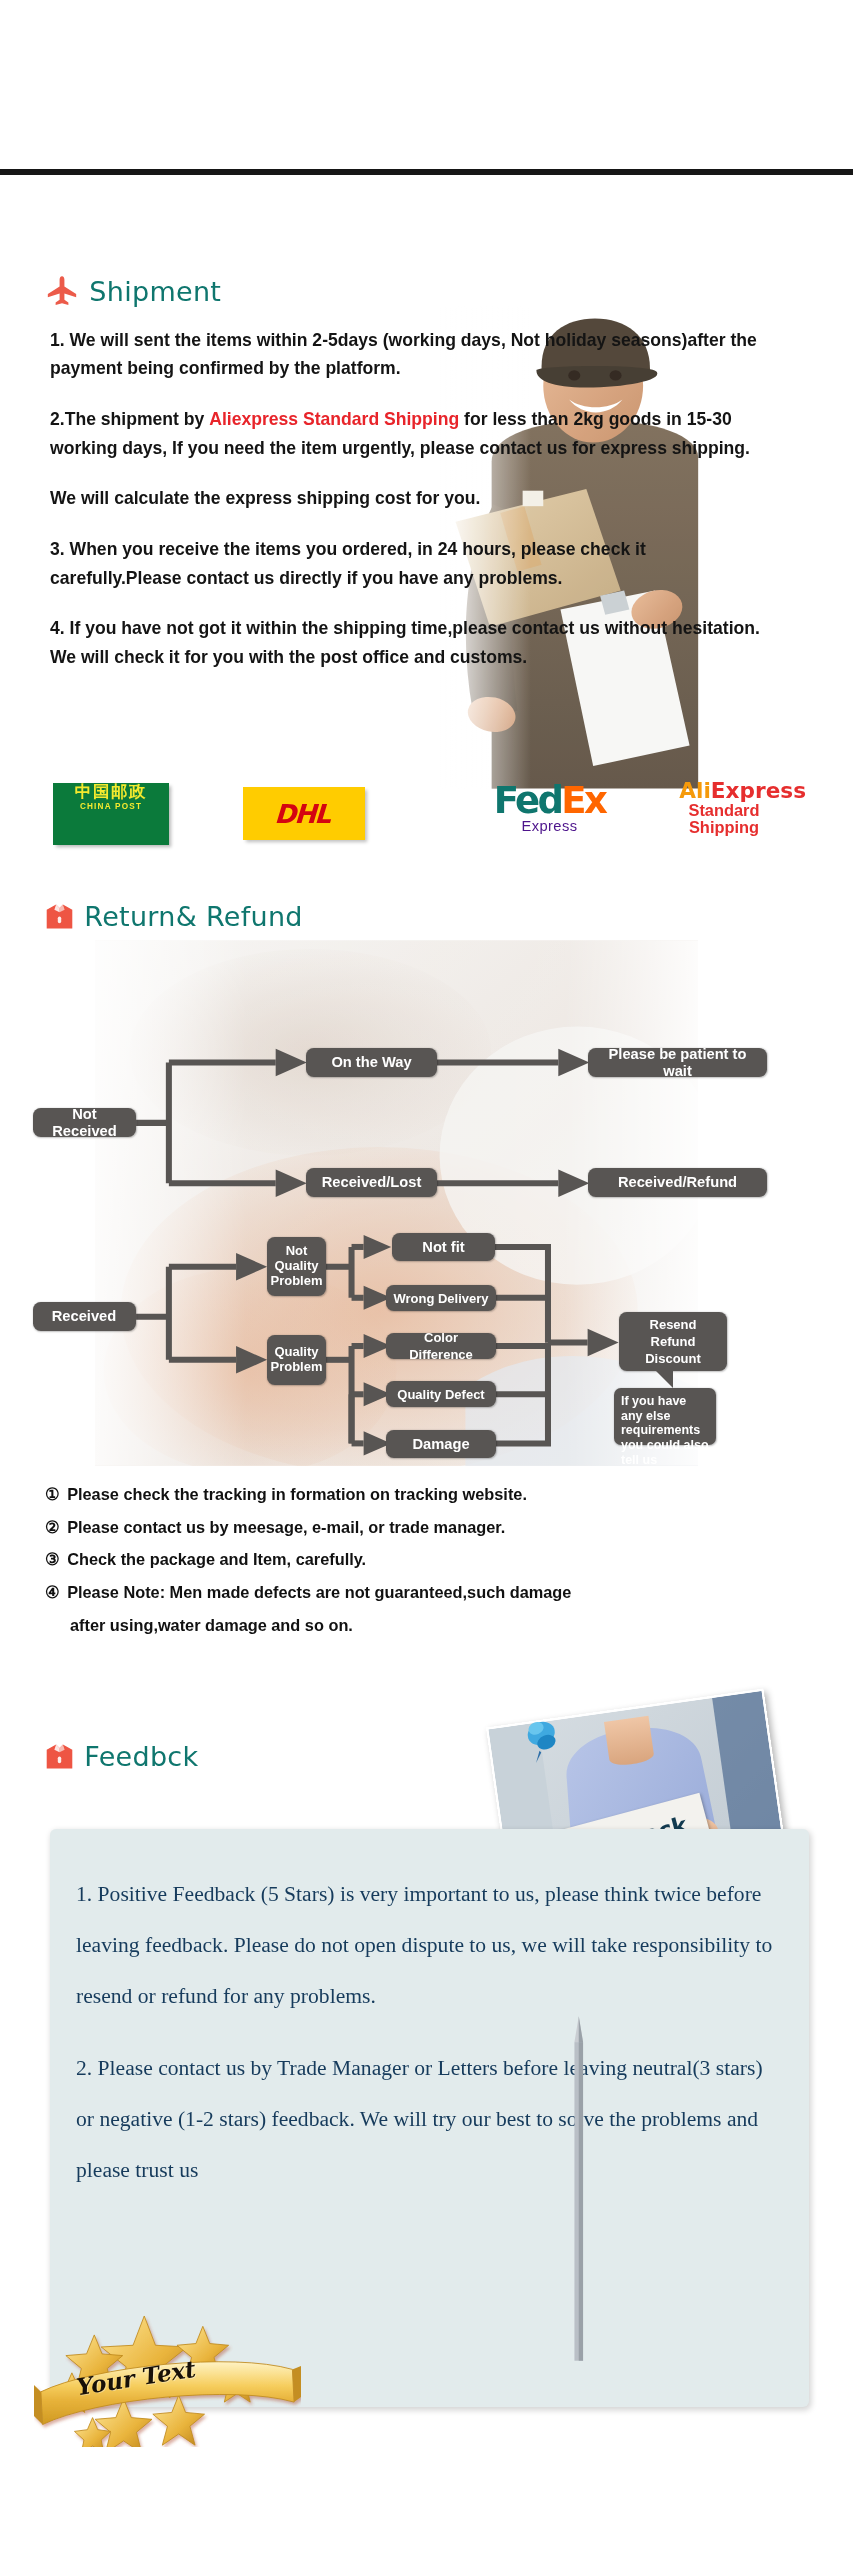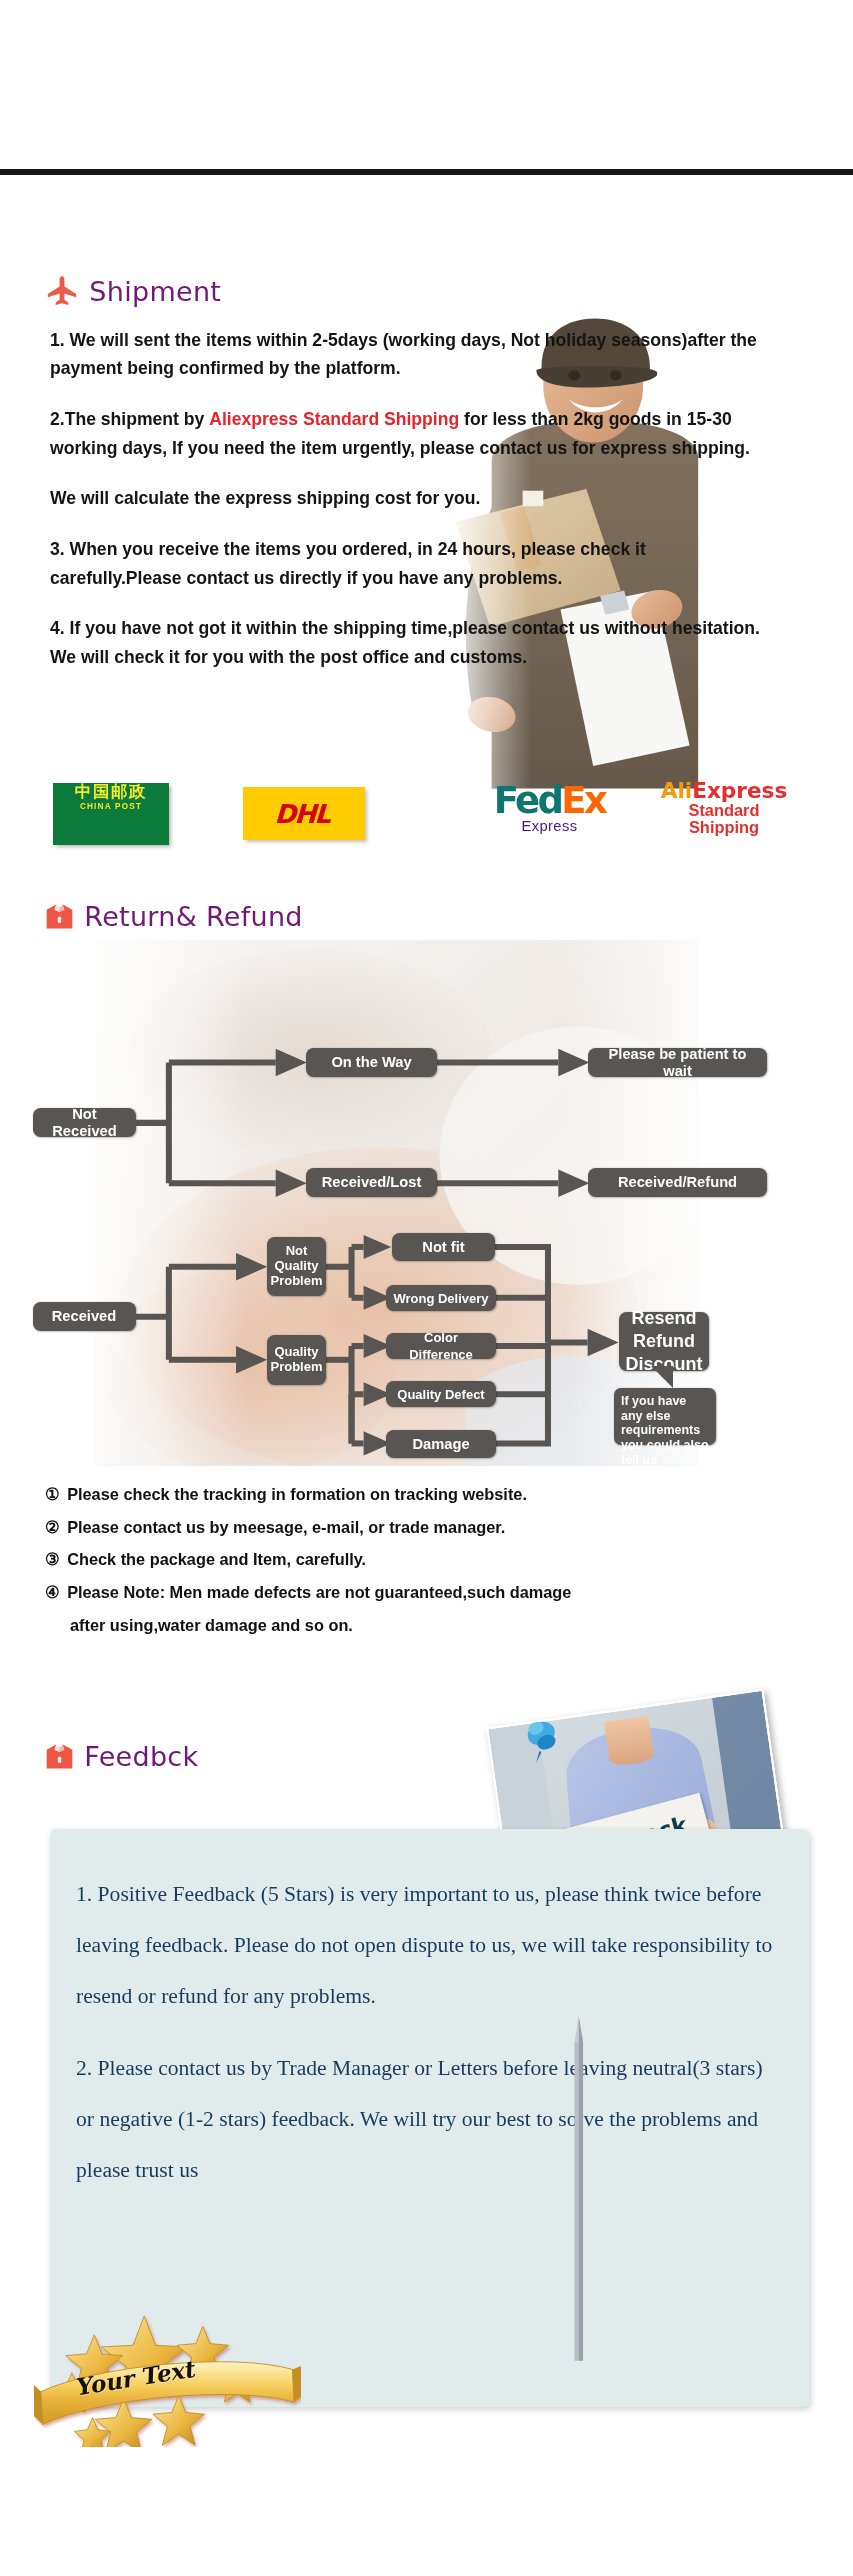--- a/index.html
+++ b/index.html
@@ -18,21 +18,21 @@
     color:#C0392B;letter-spacing:-0.9px;
     transform:scaleX(0.92);transform-origin:left center;
     text-shadow:0.9px 0.9px 0 rgba(180,50,40,.35);
     white-space:nowrap;
   }
   .rule{position:absolute;left:0;top:169px;width:853px;height:6px;background:#161616;}
 
   
   .sec-head{position:absolute;display:flex;align-items:center;gap:10.3px;}
   .sec-head .lbl{
-    font-size:27px;color:#701a75;font-weight:normal;letter-spacing:0.3px;
+    font-size:27px;color:#0f766e;font-weight:normal;letter-spacing:0.3px;
     font-family:"DejaVu Sans", sans-serif;
   }
   .plane{width:34px;height:34px;display:block;}
   .boxico{width:29px;height:29px;display:block;}
 
   
   .ship-wrap{position:absolute;left:0;top:259px;width:853px;height:621px;}
   .courier-photo{
     position:absolute;right:129px;top:47px;width:284px;height:483px;
     opacity:.95;
@@ -60,21 +60,21 @@
       display:flex;align-items:center;justify-content:center;}
   .dhl .t{color:#D40511;font-size:26px;font-weight:bold;font-style:italic;
           letter-spacing:-1.7px;transform:skewX(-6deg);font-family:"DejaVu Sans", sans-serif;}
   .fx{left:476px;top:1.7px;width:147px;height:67px;text-align:center;}
   .fx .w{font-size:37px;font-weight:bold;letter-spacing:-2.6px;line-height:38px;
          font-family:"DejaVu Sans", sans-serif;}
   .fx .fed{color:#0f766e;}
   .fx .ex{color:#FF6600;}
   .fx .sub{color:#4D148C;font-size:14.7px;letter-spacing:0.4px;margin-top:-1.7px;}
   .ae{left:642px;top:0px;width:164px;height:72px;text-align:center;}
-  .ae .r1{font-size:21.6px;font-weight:600;line-height:22.4px;font-family:"DejaVu Sans", sans-serif;}
+  .ae .r1{font-size:21.6px;font-weight:600;line-height:22.4px;font-family:"DejaVu Sans", sans-serif;text-align:right;}
   .ae .ali{color:#F59A0B;}
   .ae .exp{color:#E62E2E;}
   .ae .r2{color:#E62E2E;font-size:16.4px;font-weight:600;line-height:17px;}
 
   
   .flow{position:absolute;left:0;top:940px;width:853px;height:526px;overflow:hidden;}
   .flow-bg{position:absolute;left:95px;top:0;width:603px;height:526px;}
   .node{
     position:absolute;background:#585553;color:#fff;border-radius:7.8px;
     display:flex;align-items:center;justify-content:center;text-align:center;
@@ -330,21 +330,21 @@
     <div class="node" style="left:306px;top:228px;width:131px;height:29px;">Received/Lost</div>
     <div class="node" style="left:588px;top:228px;width:179px;height:29px;">Received/Refund</div>
     <div class="node" style="left:33px;top:362px;width:103px;height:29px;padding-left:6px;">Received</div>
     <div class="node" style="left:267px;top:297px;width:59px;height:59px;font-size:13px;line-height:14.7px;">Not Quality Problem</div>
     <div class="node" style="left:267px;top:395px;width:59px;height:50px;font-size:13px;line-height:14.7px;">Quality Problem</div>
     <div class="node" style="left:392px;top:293px;width:103px;height:28px;">Not fit</div>
     <div class="node" style="left:386px;top:345px;width:110px;height:26px;font-size:13px;">Wrong Delivery</div>
     <div class="node" style="left:386px;top:393px;width:110px;height:26px;font-size:13px;">Color Difference</div>
     <div class="node" style="left:386px;top:441px;width:110px;height:26px;font-size:13px;">Quality Defect</div>
     <div class="node" style="left:386px;top:490px;width:110px;height:28px;">Damage</div>
-    <div class="node" style="left:619px;top:372px;width:90px;height:59px;font-size:18px;line-height:23px;">Resend Refund Discount</div>
+    <div class="node" style="left:619px;top:372px;width:108px;height:59px;font-size:13px;line-height:17px;">Resend Refund Discount</div>
 
     <div class="bubble" style="left:614px;top:448px;width:102px;height:57px;">If you have any else requirements you could also tell us</div>
   </div>
 
   <div class="bullets">
     <div class="row">
       <span class="n">①</span>
       <span>Please check the tracking in formation on tracking website.</span>
     </div>
     <div class="row">

